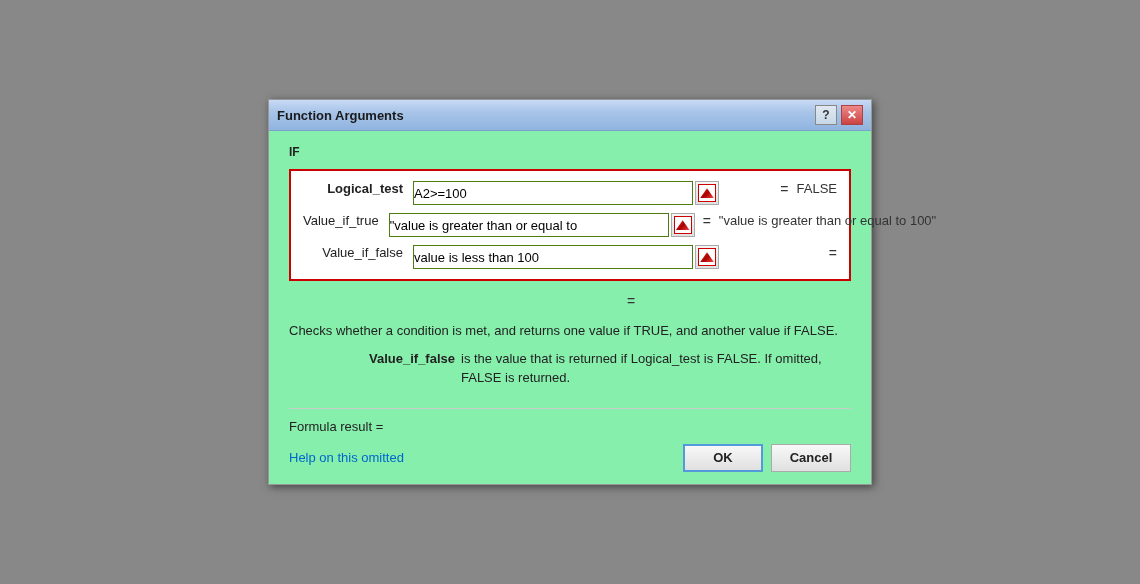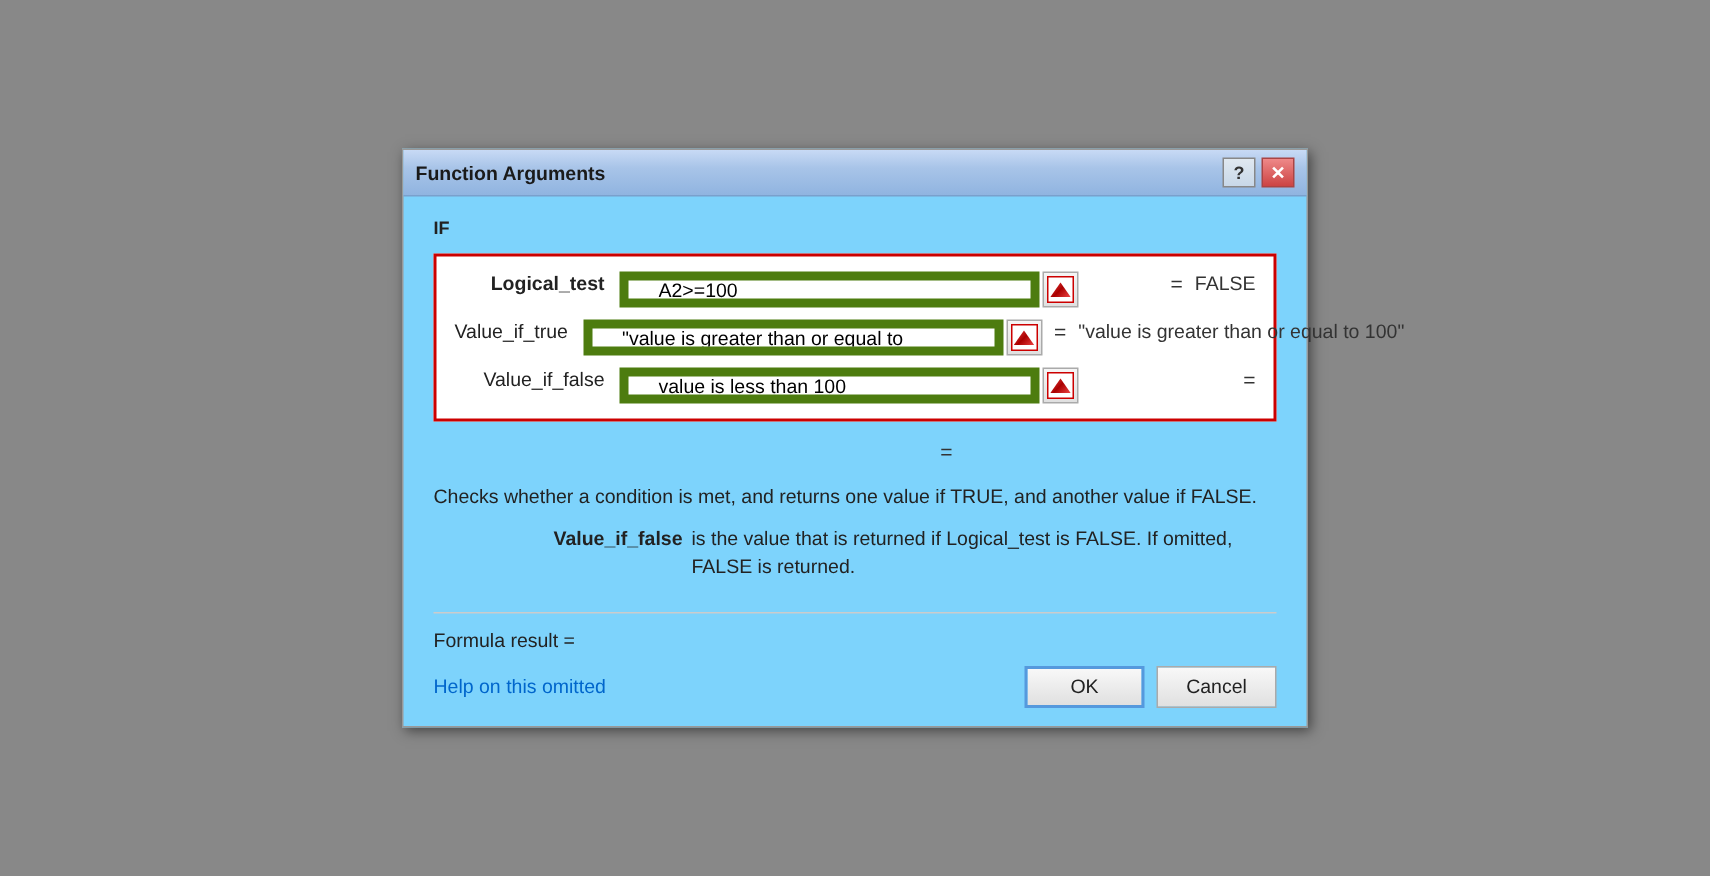--- a/index.html
+++ b/index.html
@@ -10,21 +10,21 @@
       justify-content: center;
       align-items: center;
       width: 1140px;
       height: 584px;
       font-family: 'Segoe UI', Tahoma, Geneva, Verdana, sans-serif;
       font-size: 13px;
     }
 
     .dialog {
       width: 604px;
-      background: #7dd3fc;
+      background: #86efac;
       border: 1px solid #999;
       box-shadow: 2px 2px 8px rgba(0,0,0,0.5);
     }
 
     .title-bar {
       background: linear-gradient(to bottom, #c8daf5 0%, #a8c4e8 40%, #90b4e0 100%);
       padding: 5px 8px;
       display: flex;
       align-items: center;
       justify-content: space-between;
@@ -110,22 +110,22 @@
 
     .arg-input-wrapper {
       display: flex;
       align-items: center;
       flex: 1;
     }
 
     .arg-input {
       width: 280px;
       height: 24px;
-      border: 6px solid #4d7c0f;
-      padding: 2px 20px;
+      border: 1px solid #4d7c0f;
+      padding: 2px 0;
       font-size: 13px;
       background: white;
       outline: none;
     }
 
     .collapse-btn {
       width: 24px;
       height: 24px;
       border: 1px solid #aaa;
       background: linear-gradient(to bottom, #f5f5f5, #e0e0e0);
@@ -246,20 +246,21 @@
       width: 80px;
       height: 28px;
       border: 1px solid #aaa;
       background: linear-gradient(to bottom, #f8f8f8, #e0e0e0);
       cursor: pointer;
       font-size: 13px;
       color: #222;
       display: flex;
       align-items: center;
       justify-content: center;
+      font-weight: bold;
     }
 
     .dialog-btn.ok {
       border: 2px solid #5599dd;
     }
   </style>
 </head>
 <body>
 
 <div class="dialog">

